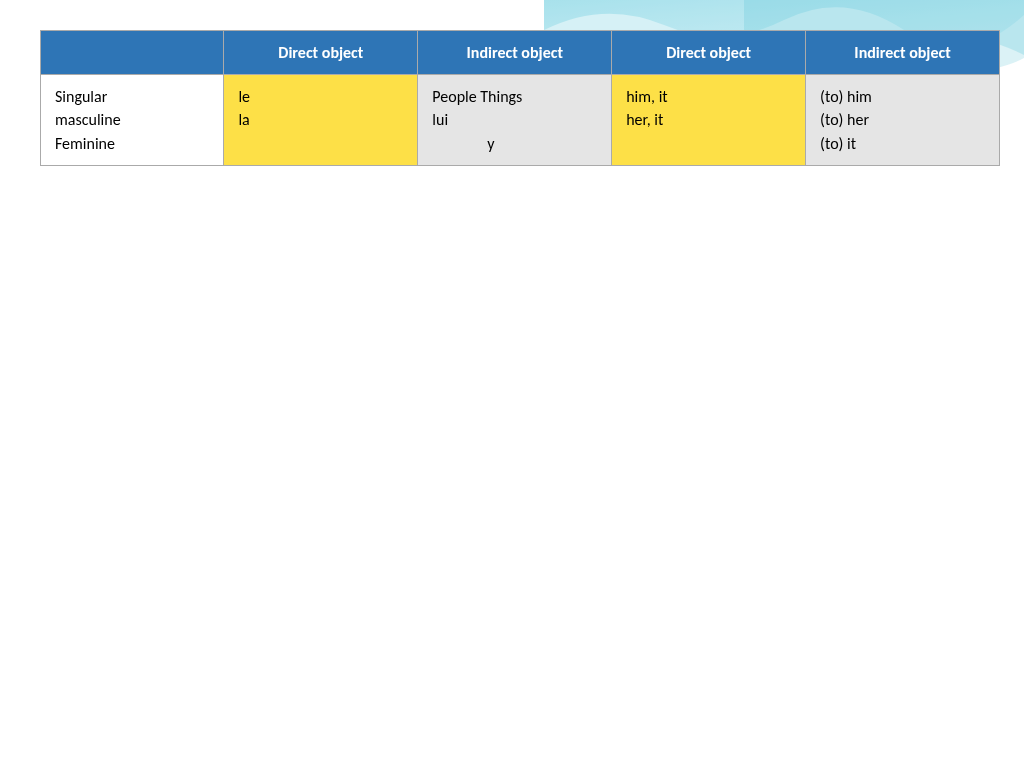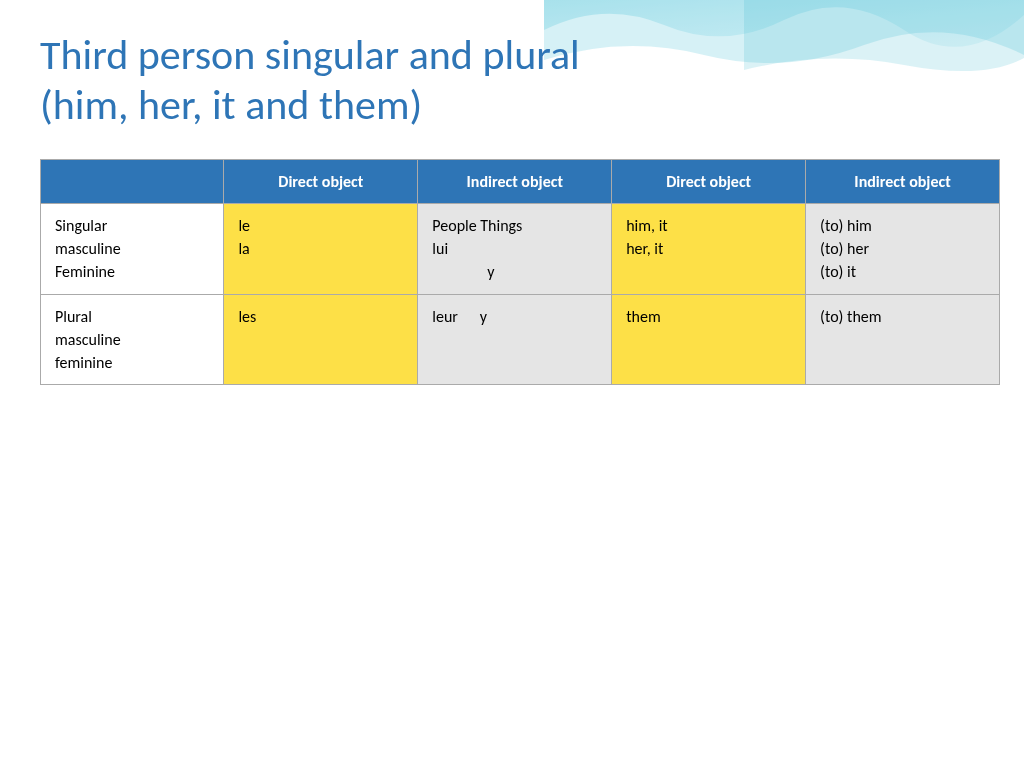--- a/index.html
+++ b/index.html
@@ -111,24 +111,20 @@
       <stop offset="0%" style="stop-color:#4fc3d8;stop-opacity:0.5"></stop>
       <stop offset="100%" style="stop-color:#7ed6e8;stop-opacity:0.2"></stop>
     </linearGradient>
   </defs>
   <path d="M0,30 Q60,0 120,25 T240,20 T360,30 T480,15 L480,0 L0,0 Z" fill="url(#wg1)" opacity="0.7"></path>
   <path d="M0,60 Q80,35 160,55 T320,45 T480,55 L480,0 L0,0 Z" fill="#5bc8dc" opacity="0.25"></path>
   <path d="M200,70 Q280,50 360,65 T480,58 L480,0 L200,0 Z" fill="#3ab5cc" opacity="0.18"></path>
 </svg>
 
 <div class="page-content">
-  <h1 class="page-title">
-    <span>Third person singular and plural</span><br>
-    <span>(him, her, it and them)</span>
-  </h1>
 
   <table>
     <thead>
       <tr>
         <th class="col-first"></th>
         <th class="col-do">Direct object</th>
         <th class="col-io">Indirect object</th>
         <th class="col-do2">Direct object</th>
         <th class="col-io2">Indirect object</th>
       </tr>
@@ -148,34 +144,15 @@
           <span class="indirect-indent">y</span>
         </td>
         <td>
           <span>him, it<br>her, it</span>
         </td>
         <td>
           <span>(to) him<br>(to) her<br>(to) it</span>
         </td>
       </tr>
 
-      <tr>
-        <td>
-          <span>Plural<br>masculine<br>feminine</span>
-        </td>
-        <td>
-          <span>les</span>
-        </td>
-        <td>
-          <span>leur</span>
-          &nbsp;&nbsp;&nbsp;&nbsp;
-          <span>y</span>
-        </td>
-        <td>
-          <span>them</span>
-        </td>
-        <td>
-          <span>(to) them</span>
-        </td>
-      </tr>
     </tbody>
   </table>
 </div>
 
 </body></html>

